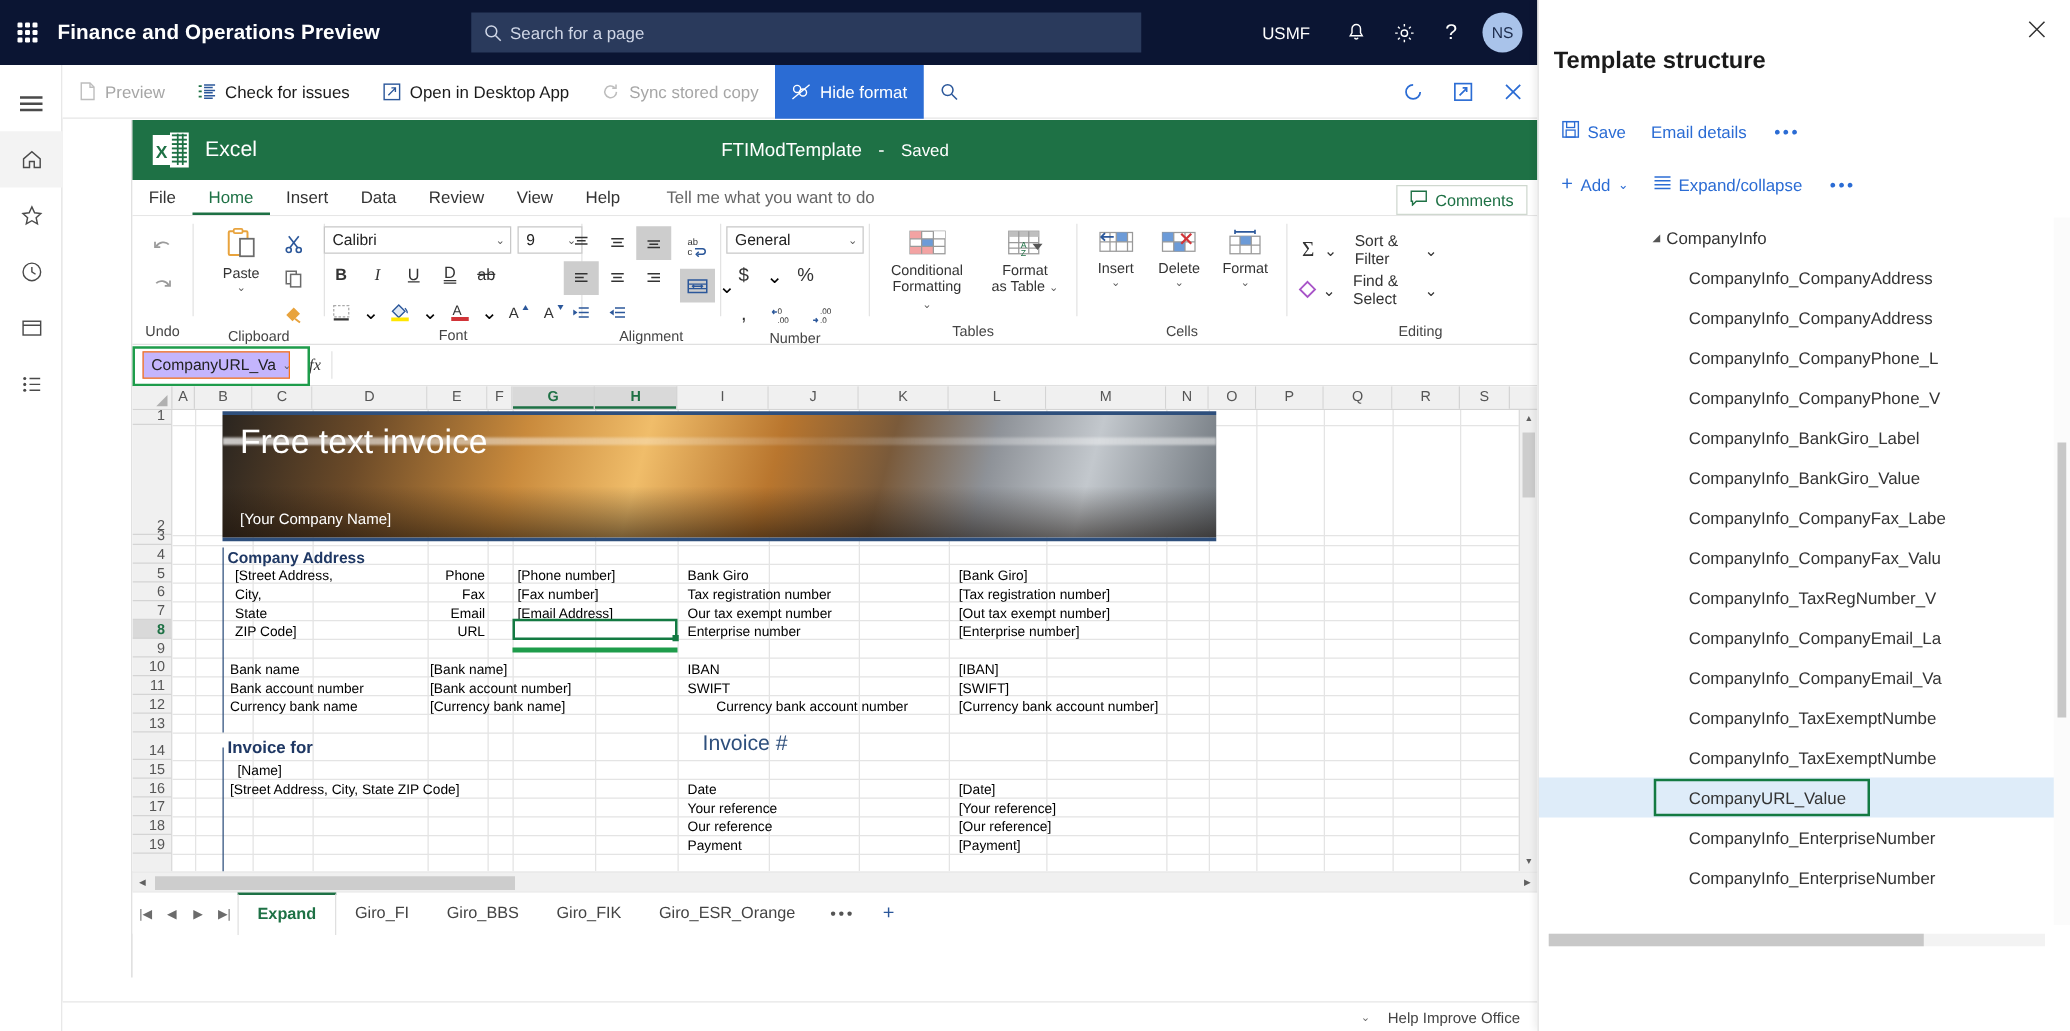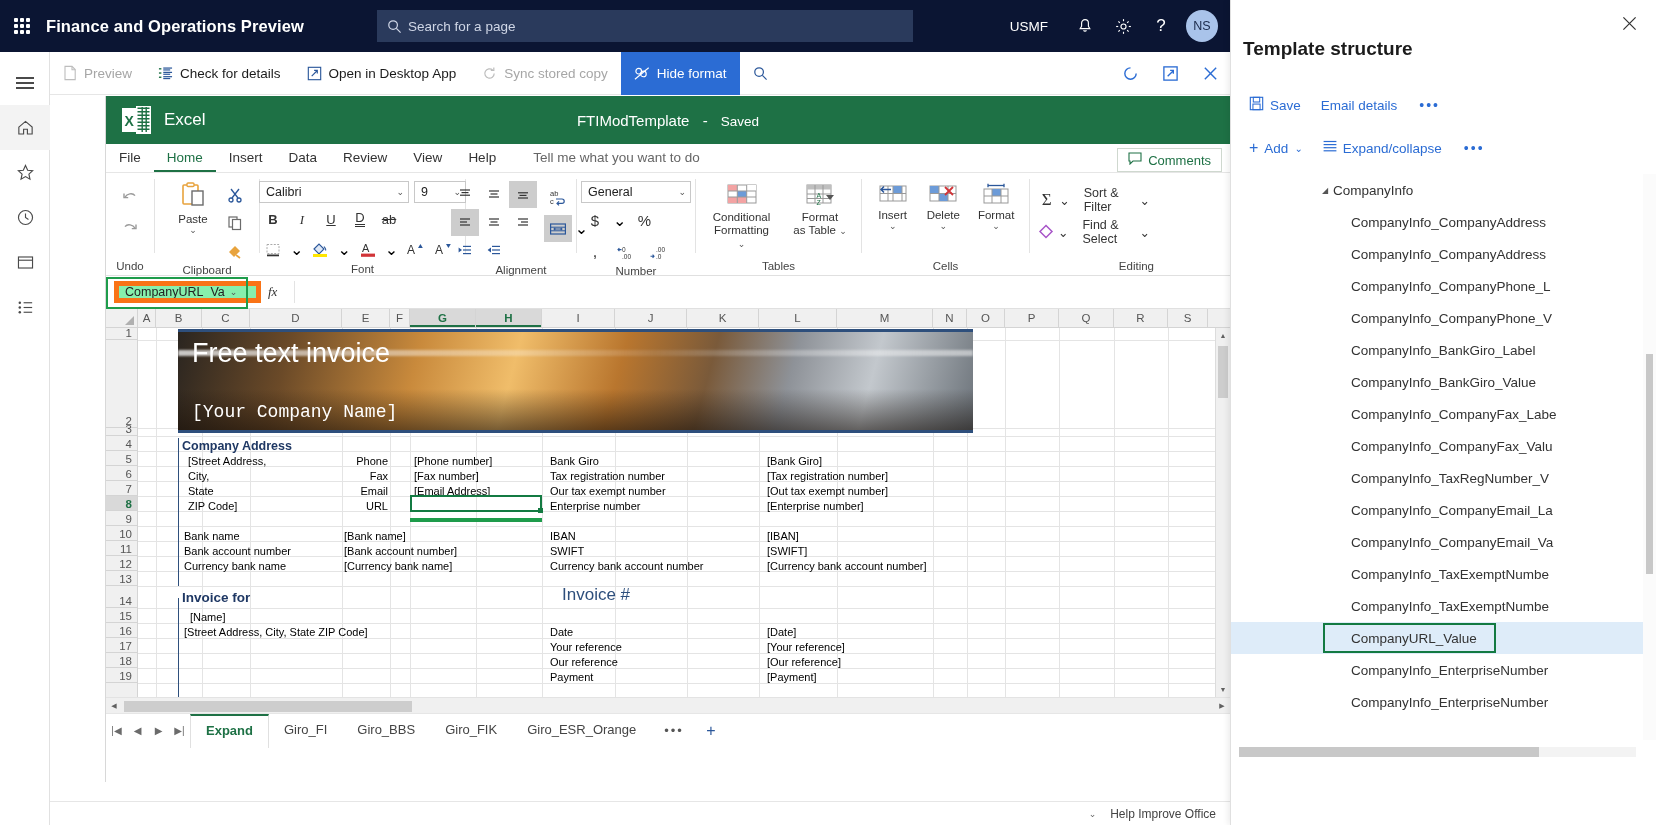--- a/index.html
+++ b/index.html
@@ -134,27 +134,27 @@
   .numfmt {
     width: 110px; height: 22px; border: 1px solid #c8c8c8; display: flex; align-items: center;
     padding: 0 4px 0 6px; font-size: 12.5px; color: #222; cursor: pointer; background: #fff;
   }
   .cbx-caret { margin-left: auto; font-size: 9px; color: #555; }
   .editrow { display: flex; align-items: center; gap: 4px; font-size: 12.5px; color: #333; cursor: pointer; height: 30px; }
 
   
   .xl-fbar { height: 33px; background: #fff; display: flex; align-items: center; border-bottom: 1px solid #e0e0e0; }
   .namebox {
-    margin-left: 6px; width: 147px; height: 22px; border: 5px solid #f97316; background: #86efac;
+    margin-left: 6px; width: 118px; height: 22px; border: 1px solid #f97316; background: #c4b5fd;
     display: flex; align-items: center; padding: 0 3px 0 6px; font-size: 12.5px; color: #222; cursor: text;
     white-space: nowrap; overflow: hidden;
   }
   .namebox-wrap { position: relative; padding: 4px 7px 5px 2px; }
   .namebox-hl { position: absolute; left: 0px; top: 0px; width: 142px; height: 32px; border: 2px solid #1e9c4b; pointer-events: none; }
-  .fx { width: 26px; font-size: 13px; color: #333; font-style: italic; font-family: "Liberation Serif", serif; cursor: pointer; }
+  .fx { width: 26px; text-align: center; font-size: 13px; color: #333; font-style: italic; font-family: "Liberation Serif", serif; cursor: pointer; }
   .fbar-input { flex: 1; height: 22px; border-left: 1px solid #e3e3e3; font-size: 12.5px; padding-left: 6px; color: #222; cursor: text; display:flex; align-items:center;}
 
   
   .xl-grid { position: relative; height: 388px; background: #fff; overflow: hidden; }
   .colhead { display: flex; height: 19px; background: #f0f0f0; border-bottom: 1px solid #d4d4d4; }
   .corner { width: 32px; border-right: 1px solid #d4d4d4; position: relative; background: #f0f0f0; }
   .corner:after {
     content: ''; position: absolute; right: 3px; bottom: 2px;
     border-left: 9px solid transparent; border-bottom: 9px solid #b0b0b0;
   }
@@ -184,21 +184,21 @@
   .banner:before {
     content:''; position:absolute; left:0; right:0; top:18%; height:6px;
     background: linear-gradient(90deg, rgba(255,255,255,.75), rgba(255,255,255,.1) 60%, rgba(255,255,255,.5));
     filter: blur(1px);
   }
   .banner:after {
     content:''; position:absolute; left:0; right:0; bottom:0; height:42%;
     background: linear-gradient(180deg, rgba(0,0,0,0) 0%, rgba(20,12,6,.55) 100%);
   }
   .banner-t1 { position: absolute; left: 14px; top: 6px; font-size: 27px; color: #fff; z-index: 3; font-family: "Liberation Sans", sans-serif; }
-  .banner-t2 { position: absolute; left: 14px; bottom: 8px; font-size: 18px; color: #fff; z-index: 3; font-family: Liberation Mono, monospace; }
+  .banner-t2 { position: absolute; left: 14px; bottom: 8px; font-size: 12px; color: #fff; z-index: 3; }
   .hdr-blue { color: #1f3864; font-weight: bold; font-size: 12.5px; }
   .hdr-blue-lg { color: #2e4f7c; font-size: 17px; }
   .leftbar { position: absolute; width: 1px; background: #2e4f7c; }
 
   
   .selbox { position: absolute; border: 2px solid #137a42; box-sizing: border-box; }
   .selbox .nub { position: absolute; right: -3px; bottom: -3px; width: 5px; height: 5px; background: #137a42; }
   .selunder { position: absolute; height: 4px; background: #1e9c4b; }
 
   
@@ -381,21 +381,21 @@
             <g stroke="#2b579a" stroke-width="1.3">
               <line x1="5.6" y1="2.2" x2="15" y2="2.2"></line>
               <line x1="5.6" y1="4.2" x2="13" y2="4.2"></line>
               <line x1="5.6" y1="6.8" x2="15" y2="6.8"></line>
               <line x1="5.6" y1="8.8" x2="13" y2="8.8"></line>
               <line x1="5.6" y1="11.4" x2="15" y2="11.4"></line>
               <line x1="5.6" y1="13.4" x2="13" y2="13.4"></line>
             </g>
           </svg>
       </span>
-      <span>Check for details</span>
+      <span>Check for issues</span>
     </div>
     <div class="cmd">
       <span class="ci">
         <svg width="15" height="15" viewBox="0 0 16 16">
             <rect x="1.4" y="1.4" width="13.2" height="13.2" fill="none" stroke="currentColor" stroke-width="1.2"></rect>
             <path d="M5 10.8l6-6M7.6 4.6H11v3.5" fill="none" stroke="currentColor" stroke-width="1.2"></path>
           </svg>
       </span>
       <span>Open in Desktop App</span>
     </div>
@@ -1016,21 +1016,21 @@
 
           <div class="cell" style="left:46px;top:201px">Bank name</div>
           <div class="cell" style="left:46px;top:216px">Bank account number</div>
           <div class="cell" style="left:46px;top:231px">Currency bank name</div>
           <div class="cell" style="left:206px;top:201px">[Bank name]</div>
           <div class="cell" style="left:206px;top:216px">[Bank account number]</div>
           <div class="cell" style="left:206px;top:231px">[Currency bank name]</div>
 
           <div class="cell" style="left:412px;top:201px">IBAN</div>
           <div class="cell" style="left:412px;top:216px">SWIFT</div>
-          <div class="cell" style="left:412px;top:231px">Currency bank account number</div>
+          <div class="cell" style="left:435px;top:231px">Currency bank account number</div>
           <div class="cell" style="left:629px;top:201px">[IBAN]</div>
           <div class="cell" style="left:629px;top:216px">[SWIFT]</div>
           <div class="cell" style="left:629px;top:231px">[Currency bank account number]</div>
 
           <div class="cell hdr-blue" style="left:44px;top:263px;font-size:13.5px">Invoice for</div>
           <div class="cell" style="left:52px;top:282px">[Name]</div>
           <div class="cell" style="left:46px;top:297px">[Street Address, City, State ZIP Code]</div>
 
           <div class="cell hdr-blue-lg" style="left:424px;top:260px">Invoice #</div>
 

